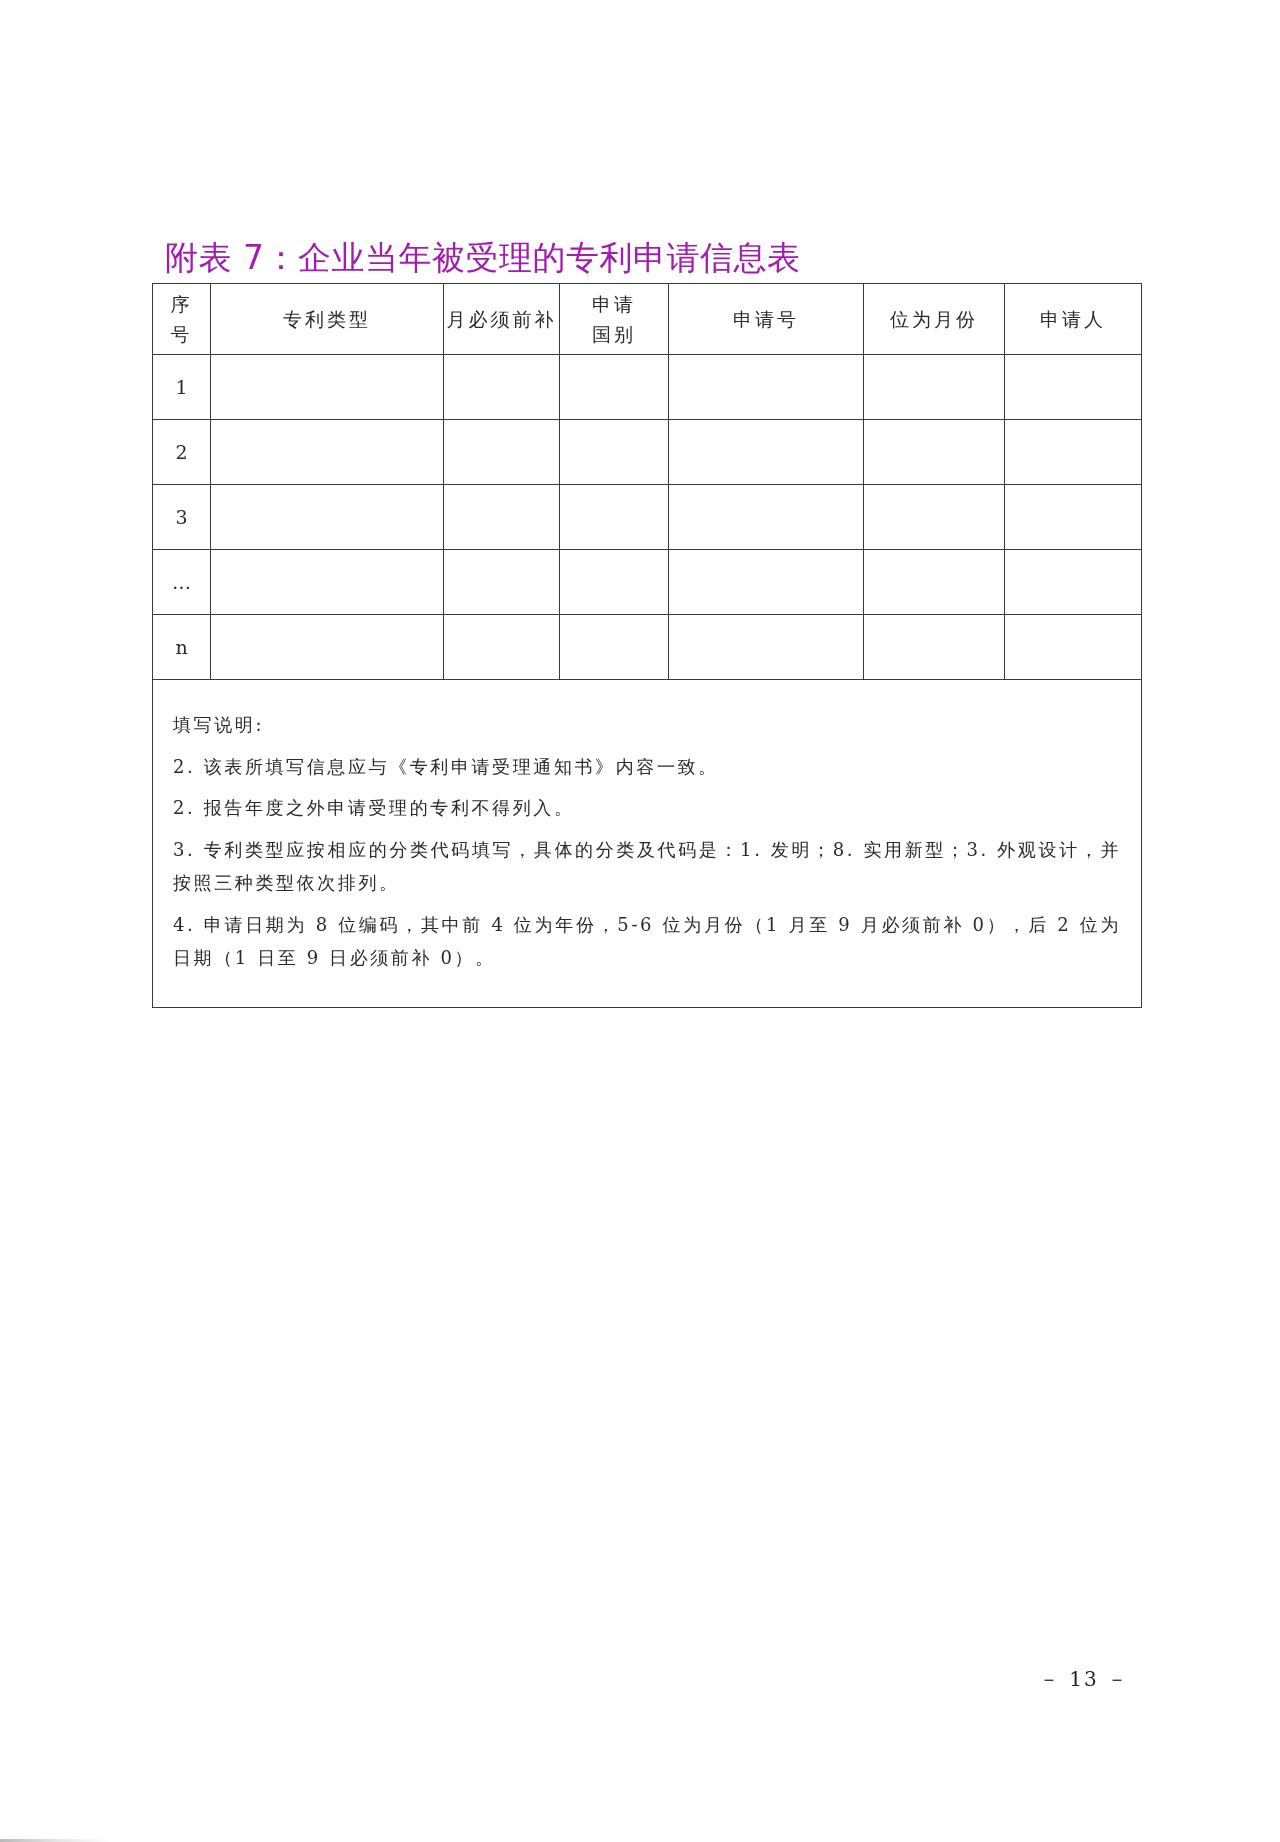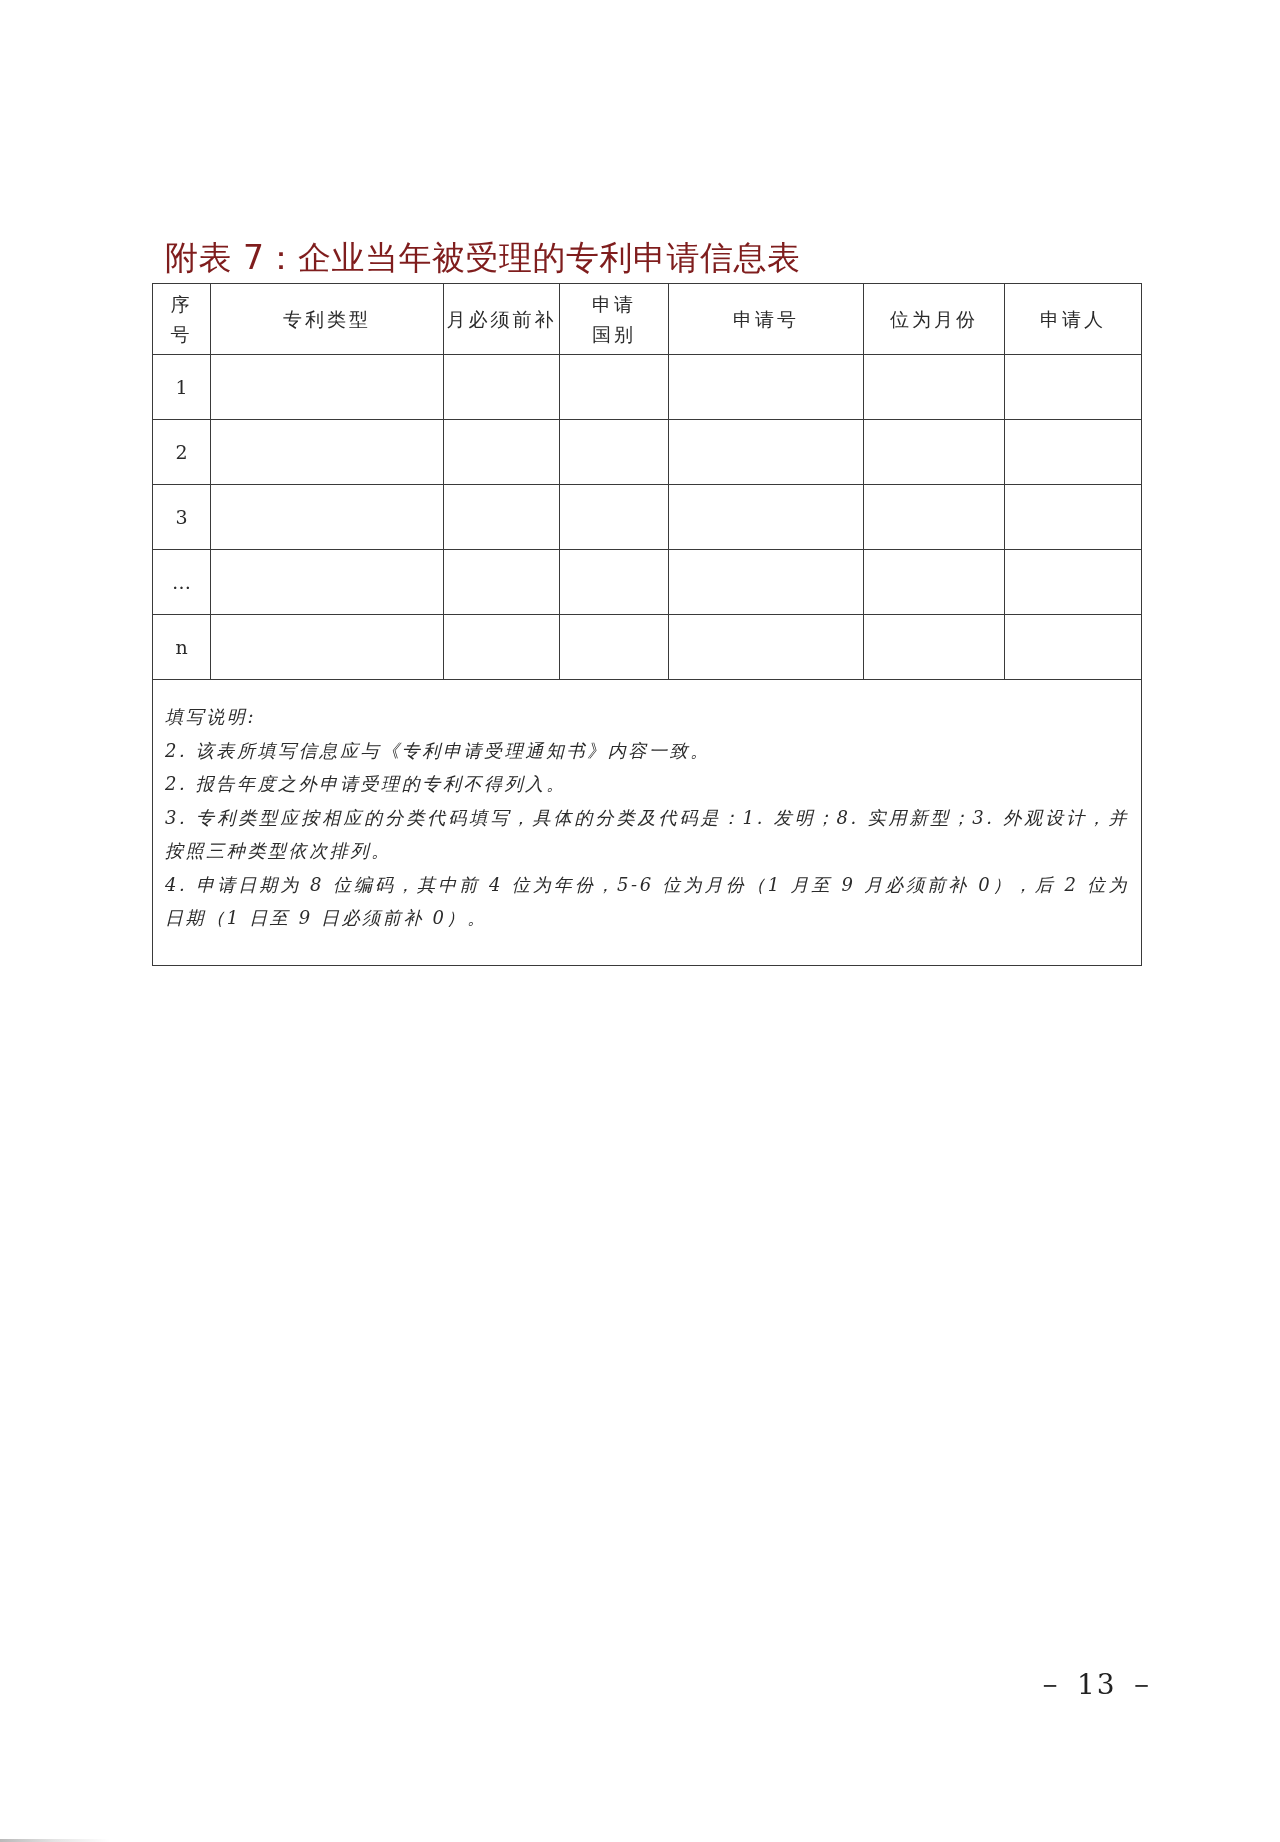--- a/index.html
+++ b/index.html
@@ -3,45 +3,45 @@
 <meta charset="utf-8">
 <style>
   html, body { margin: 0; padding: 0; }
   body {
     width: 1280px; height: 1842px; background: #ffffff; position: relative; overflow: hidden;
     font-family: "DejaVu Serif", "Liberation Serif", serif; color: #1e1e1e;
   }
   .page-title {
     position: absolute; left: 165px; top: 236px;
     font-family: "DejaVu Sans", "Liberation Sans", sans-serif;
-    font-size: 33px; line-height: 44px; letter-spacing: 0.5px; color: #7f1d1d;
+    font-size: 33px; line-height: 44px; letter-spacing: 0.5px; color: #a21caf;
     white-space: nowrap;
     text-align: center;
   }
   .patent-table {
     position: absolute; left: 152px; top: 283px; width: 989px;
     border-collapse: collapse; table-layout: fixed;
   }
   .patent-table td, .patent-table th {
     border: 1.5px solid #3a3a3a; padding: 0; text-align: center; vertical-align: middle;
     font-weight: normal; font-size: 19px; color: #2a2a2a; letter-spacing: 3px;
   }
   .patent-table thead th { height: 70px; line-height: 30px; }
   .patent-table tbody tr.data-row td { height: 64px; }
   .patent-table .idx-cell { font-size: 19px; letter-spacing: 0; }
   .stacked span { display: block; }
   .notes-cell {
     text-align: left !important; vertical-align: top !important;
     padding: 20px 12px 24px 12px !important; height: 241px;
     font-size: 18px !important; line-height: 33.5px; letter-spacing: 2.6px !important; color: #222;
   }
-  .notes-cell p { margin: 0; text-align: justify; font-style: italic; }
+  .notes-cell p { margin: 8px; text-align: justify; }
   .page-number {
     position: absolute; left: 1036px; top: 1666px; width: 96px; text-align: center;
-    font-size: 28px; color: #222; letter-spacing: 2px; white-space: nowrap;
+    font-size: 20px; color: #222; letter-spacing: 2px; white-space: nowrap;
   }
   .scan-strip {
     position: absolute; left: 0; bottom: 0; width: 110px; height: 3px;
     background: linear-gradient(to right, #b9b9b9, #e4e4e4, #ffffff);
   }
 </style>
 </head>
 <body>
 
 <div class="page-title">附表 7：企业当年被受理的专利申请信息表</div>

